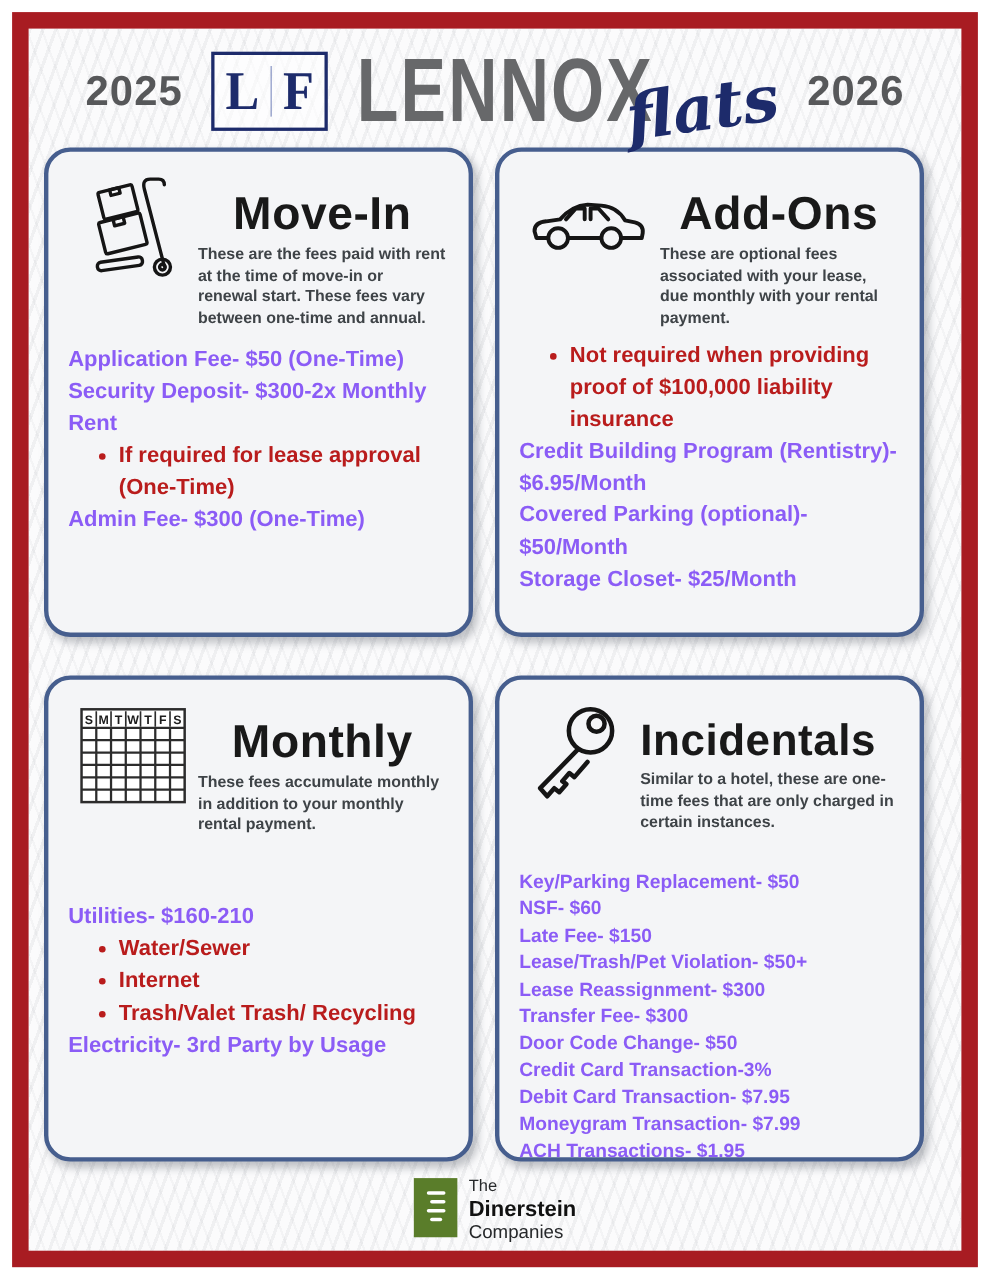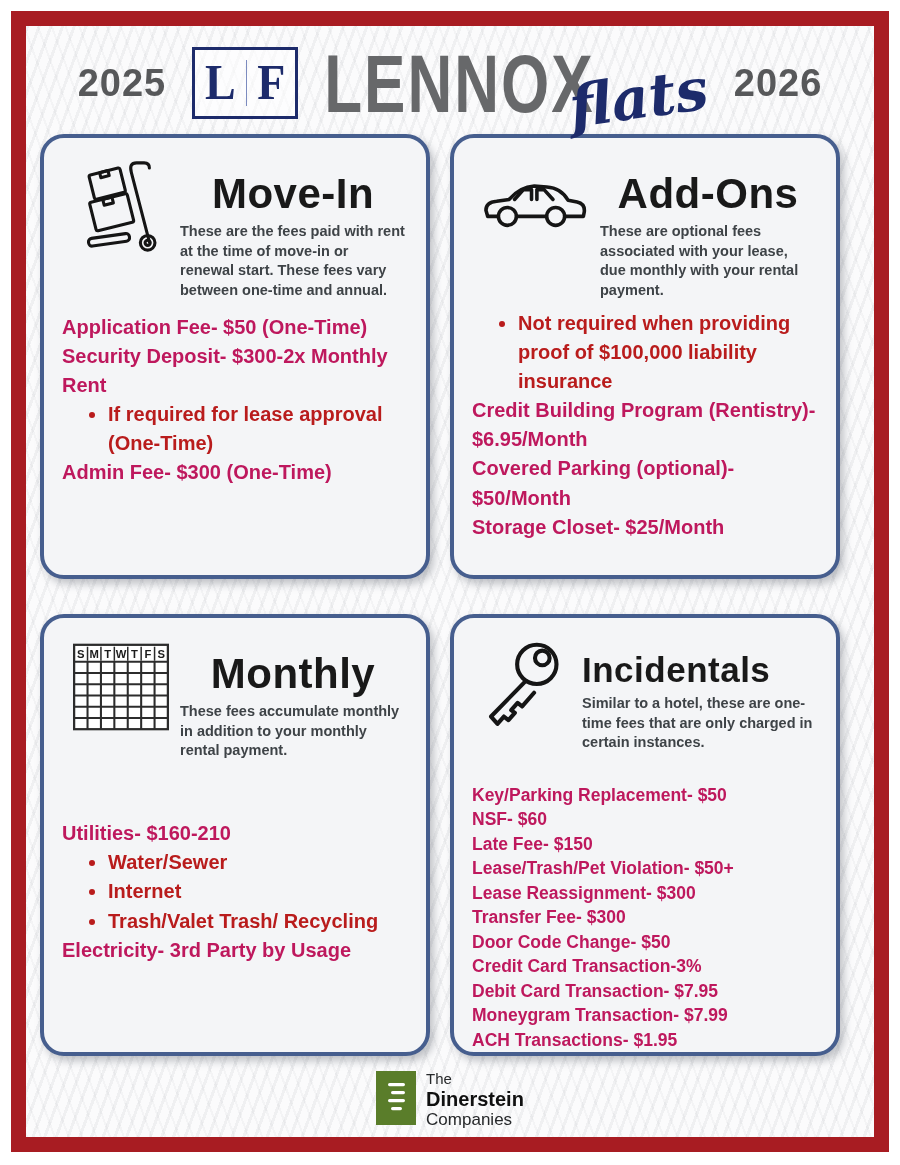--- a/index.html
+++ b/index.html
@@ -29,26 +29,26 @@
   .grid { display:grid; grid-template-columns:390px 390px; grid-template-rows:445px 442px; column-gap:20px; row-gap:35px; margin:0 14px; }
   .card {
     background:#f4f5f7; border:4px solid #465e8e; border-radius:24px;
     box-shadow:4px 5px 8px rgba(80,86,98,0.35);
     padding:14px 20px 14px 18px; overflow:hidden;
   }
   .card-head { display:flex; }
   .icon-col { flex:0 0 118px; display:flex; align-items:flex-start; justify-content:center; padding-top:4px; }
   .head-right { flex:1; min-width:0;margin-top:18px; }
   .card-title { text-align:center; font-size:42px; font-weight:800; color:#191919; letter-spacing:0.5px; line-height:1.15; }
-  .card.incidentals .card-title { font-size:35px; text-align:left; padding-left:6px; }
+  .card.incidentals .card-title { font-size:40px; text-align:left; padding-left:6px; }
   .card-desc { font-size:14.5px; font-weight:700; color:#3e4347; line-height:1.35; max-width:268px; margin:4px auto 0 auto; }
   .card.incidentals .card-desc { margin-left:6px; }
 
   .items { margin-top:12px; }
-  .items p { font-size:20px; font-weight:700; color:#be185d; line-height:1.46; }
+  .items p { font-size:20px; font-weight:700; color:#8b5cf6; line-height:1.46; }
   .items ul { list-style:disc; padding-left:46px; }
   .items li { font-size:20px; font-weight:700; color:#b91c1c; line-height:1.46; }
   .card.add-ons .items { margin-top:8px; }
   .card.monthly .items { margin-top:58px; }
   .card.incidentals .items { margin-top:30px; }
   .card.incidentals .items p { font-size:17.5px; line-height:1.4; }
 
   
   .footer { height:72px; display:flex; align-items:center; justify-content:center; gap:10px; margin-top:8px; }
   .logo-text { display:flex; flex-direction:column; justify-content:flex-end; }

